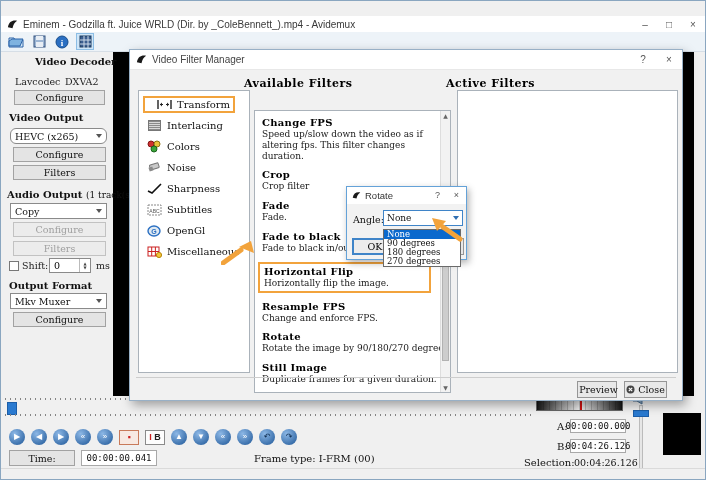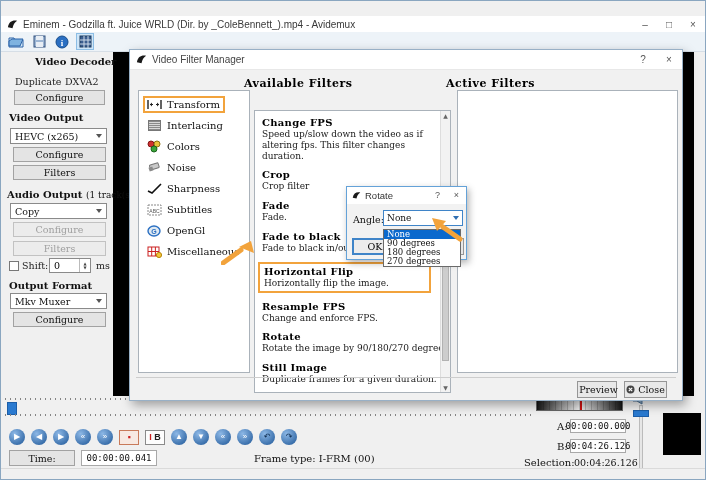--- a/index.html
+++ b/index.html
@@ -54,21 +54,21 @@
   .status-strip{position:absolute;left:0;right:0;bottom:0;height:11px;background:#f0f0f0;border-top:1px solid #dadada;}
   
   .dlg{position:absolute;left:128px;top:48px;width:554px;height:352px;background:#f1f1f1;border:1px solid #98b0c6;box-shadow:3px 4px 10px rgba(0,0,0,.35);z-index:5;}
   .dlg-title{height:20px;background:#fff;border-bottom:1px solid #e8e8e8;display:flex;align-items:center;font-size:10px;color:#444;padding-left:6px;gap:5px;}
   .dlg-title .sys{margin-left:auto;display:flex;height:100%;}
   .dlg-title .sysb{width:26px;text-align:center;line-height:20px;font-size:10px;color:#555;}
   .col-head{position:absolute;font-family:"DejaVu Serif",serif;font-weight:bold;font-size:11px;color:#000;letter-spacing:.5px;}
   .panel{position:absolute;background:#fff;border:1px solid #aab2ba;}
   .cat-item{height:21px;display:flex;align-items:center;padding-left:4px;}
   .cat-inner{display:flex;align-items:center;gap:5px;padding:2px 5px 2px 3px;font-family:"DejaVu Serif",serif;font-size:10px;color:#111;}
-  .cat-item.hl .cat-inner{border:2px solid #f2a33c;padding:0 3px 0 1px;}
+  .cat-item.hl .cat-inner{border:2px solid #f2a33c;padding:0 3px 0 11px;}
   .cicon{width:16px;height:13px;display:flex;align-items:center;justify-content:center;flex:none;}
   .f-list{padding:6px 13px 0 7px;font-family:"DejaVu Serif",serif;position:relative;overflow:hidden;}
   .f-entry{margin-bottom:8px;}
   .f-name{font-weight:bold;font-size:10px;color:#000;letter-spacing:.3px;}
   .f-desc{font-size:9px;color:#1a1a1a;line-height:1.2;margin-top:1px;}
   .f-entry.hl{border:2px solid #f2a33c;padding:2px 4px;margin-left:-4px;margin-right:6px;}
   .fl-scroll{position:absolute;right:0;top:0;bottom:0;width:10px;background:#f2f2f2;border-left:1px solid #ddd;}
   .fl-scroll .ar{position:absolute;left:0;width:100%;text-align:center;font-size:6px;color:#666;}
   .fl-thumb{position:absolute;left:1px;top:92px;width:7px;height:158px;background:#cdcdcd;border:1px solid #b2b2b2;}
   .dlg-sep{position:absolute;left:6px;right:6px;top:327px;height:1px;background:#cdcdcd;}
@@ -131,26 +131,26 @@
           <rect x="1" y="1" width="11" height="11" fill="#3b5e8f" stroke="#1d3a5f"></rect>
           <path d="M1 5h11M1 9h11M5 1v12M9 1v12" stroke="#cfdbe8" stroke-width="1"></path>
         </svg>
     </div>
   </div>
 
   <div class="video-canvas"></div>
   <div class="black-sq"></div>
 
   <div class="sb-head" style="left:8px;top:55px;margin-left:26px;">Video Decoder</div>
-  <div class="sb-txt" style="left:14px;top:75px;">Duplicate</div>
+  <div class="sb-txt" style="left:14px;top:75px;">Lavcodec</div>
   <div class="sb-txt" style="left:64px;top:75px;">DXVA2</div>
   <div class="btn" style="left:13px;top:89px;width:91px;height:15px;">Configure</div>
 
   <div class="sb-head" style="left:8px;top:111px;">Video Output</div>
-  <div class="combo" style="left:9px;top:127px;width:97px;height:16px;">
+  <div class="combo" style="left:9px;top:127px;width:97px;height:16px;border-radius:6px;">
     <span>HEVC (x265)</span>
     <span class="chev"></span>
   </div>
   <div class="btn" style="left:12px;top:146px;width:93px;height:15px;">Configure</div>
   <div class="btn" style="left:12px;top:164px;width:93px;height:15px;">Filters</div>
 
   <div class="sb-head" style="left:6px;top:188px;">
     <span>Audio Output</span>
     <span style="font-weight:normal;font-size:9px;">(1 track(s))</span>
   </div>

